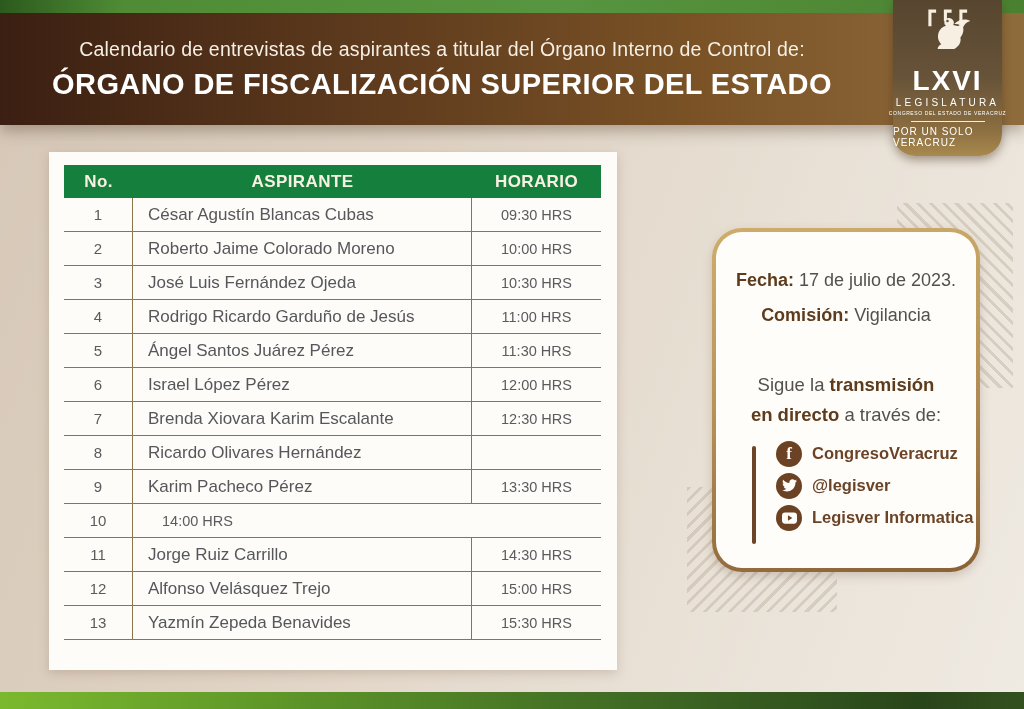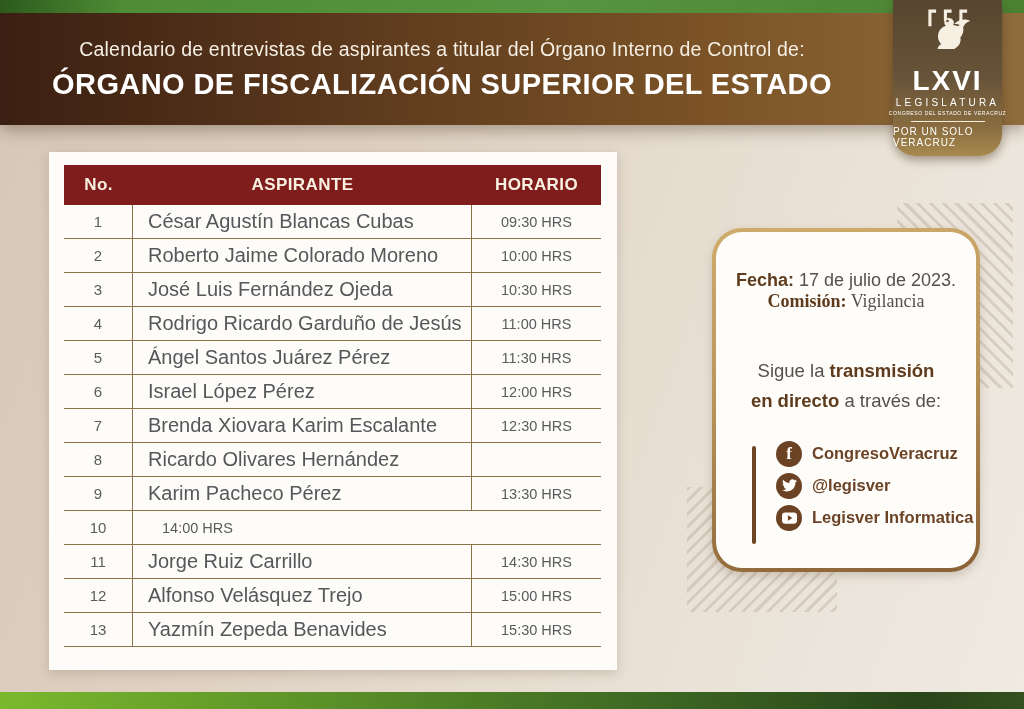--- a/index.html
+++ b/index.html
@@ -42,47 +42,47 @@
   .stripes-bl{
     left:687px;top:487px;width:150px;height:125px;
     background:repeating-linear-gradient(135deg,rgba(139,120,98,.22) 0 3px,transparent 3px 9px);
   }
 
   .table-panel{
     position:absolute;left:49px;top:152px;width:568px;height:518px;z-index:2;
     background:#fdfcf9;box-shadow:0 3px 10px rgba(110,90,70,.25);
   }
   .sched{position:absolute;left:15px;top:13px;width:537px;}
-  .sched-header{display:flex;height:40px;background:#7f1d1d;}
+  .sched-header{display:flex;height:33px;background:#15803d;}
   .sched-header .hc{display:flex;align-items:center;justify-content:center;
     color:#f8f1e2;font-weight:bold;font-size:17px;letter-spacing:.4px;}
   .col-no{width:69px;box-sizing:border-box;}
   .col-name{width:339px;box-sizing:border-box;}
   .col-time{width:129px;box-sizing:border-box;}
   .sched-row{display:flex;height:34px;border-bottom:1.5px solid #8d7446;box-sizing:border-box;}
   .sched-row .c-no{width:69px;display:flex;align-items:center;justify-content:center;
     color:#5b5b5e;font-size:15px;border-right:1.5px solid #8d7446;box-sizing:border-box;}
   .sched-row .c-name{width:339px;display:flex;align-items:center;padding-left:15px;
-    color:#56575b;font-size:20px;border-right:1.5px solid #8d7446;box-sizing:border-box;}
+    color:#56575b;font-size:17px;border-right:1.5px solid #8d7446;box-sizing:border-box;}
   .sched-row .c-time{width:129px;display:flex;align-items:center;justify-content:center;
     color:#5b5b5e;font-size:14.5px;box-sizing:border-box;}
 
   .card-wrap{
     position:absolute;left:712px;top:228px;width:268px;height:344px;z-index:3;
     background:linear-gradient(170deg,#cead6c 0%,#b8945a 45%,#8a6136 100%);
     border-radius:30px;padding:4px;box-sizing:border-box;
     box-shadow:0 4px 10px rgba(110,90,70,.25);
   }
   .card{
     width:100%;height:100%;background:#fffdfa;border-radius:26px;
     position:relative;box-sizing:border-box;text-align:center;
   }
   .card .line{font-size:18px;color:#55504b;}
   .card .ln-fecha{padding-top:38px;}
-  .card .ln-comision{font-family:Liberation Serif, serif;}
+  .card .ln-comision{margin-top:14px;}
   .brown-b{color:#5e3b1c;font-weight:bold;}
   .follow{margin-top:44px;line-height:30px;font-size:18.5px;color:#55504b;}
   .social{position:absolute;left:0;top:208px;width:100%;text-align:left;}
   .social-rule{position:absolute;left:36px;top:6px;width:3.5px;height:98px;background:#6d4526;border-radius:2px;}
   .social-item{display:flex;align-items:center;margin-left:60px;margin-bottom:5px;height:27px;}
   .s-icon{width:26px;height:26px;border-radius:50%;background:#6b4324;flex:0 0 26px;
     display:flex;align-items:center;justify-content:center;}
   .s-label{margin-left:10px;font-size:16.5px;font-weight:bold;color:#6b4326;}
   .fb-glyph{color:#fffdfa;font-weight:bold;font-size:17px;font-family:"Liberation Serif",serif;line-height:1;margin-top:-1px;}
   .bottombar{

